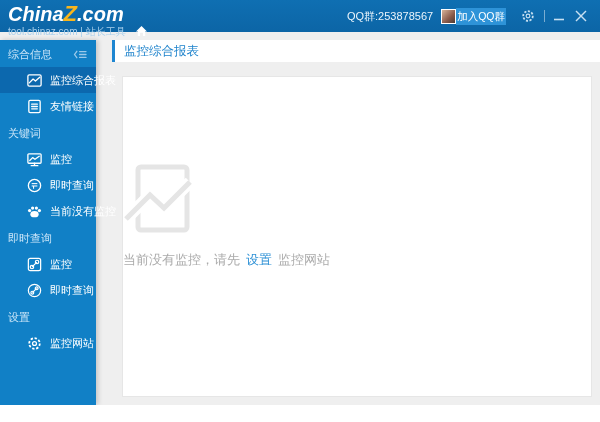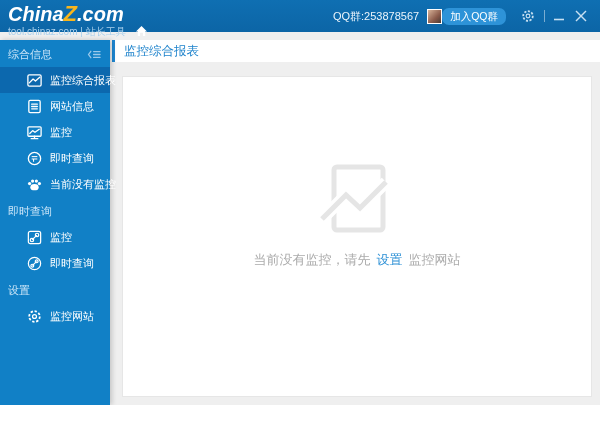--- a/index.html
+++ b/index.html
@@ -17,28 +17,28 @@
   }
   .brand { padding:3px 0 0 8px; }
   .brand-line1 { font-size:20px; line-height:21px; font-weight:bold; font-style:italic; color:#fff; }
   .logo-z { color:#F9B61C; font-size:22px; }
   .brand-line2 { display:flex; align-items:flex-start; gap:9px; margin-top:0; }
   .brand-sub { font-size:10px; color:#A9D0EC; }
   .titlebar-right { display:flex; align-items:center; gap:8px; padding-right:12px; }
   .qq-label { color:#EAF4FB; font-size:11px; }
   .join-group { display:flex; align-items:center; cursor:pointer; }
   .qq-avatar { width:15px; height:15px; border:1px solid #fff; background:linear-gradient(135deg,#d8b49a,#8a5a4a 60%,#4a3a34); }
-  .join-btn { background:#2E93D8; color:#fff; font-size:10.5px; line-height:12px; padding:2px 8px 3px;border-radius:7px; }
+  .join-btn { background:#2E93D8; color:#fff; font-size:10.5px; line-height:12px; padding:2px 1px 3px; }
   .win-ctrls { display:flex; align-items:center; gap:8px; margin-left:6px; }
   .divider { width:1px; height:12px; background:rgba(255,255,255,.45); }
   .ctl { cursor:pointer; display:flex; align-items:center; }
 
   
   .sidebar {
-    position:absolute; top:40px; left:0; bottom:0; width:110px;
+    position:absolute; top:40px; left:0; bottom:0; width:96px;
     background:#1180C6; box-shadow:2px 0 5px rgba(0,0,0,.18); z-index:2;
   }
   .section-header {
     display:flex; justify-content:space-between; align-items:center;
     padding:7px 8px 5px 8px; color:#CBE5F8; font-size:11px;
   }
   .nav-item {
     height:26px; display:flex; align-items:center; gap:7px;
     padding-left:26px; color:#fff; font-size:11px; cursor:pointer; white-space:nowrap;
   }
@@ -46,21 +46,21 @@
   .nav-icon { flex:none; display:flex; }
 
   
   .content { position:absolute; left:112px; top:40px; right:0; bottom:0; display:flex; flex-direction:column; }
   .content-header { height:22px; background:#fff; display:flex; align-items:center; flex:none; }
   .accent { width:3px; height:22px; background:#1E86D1; }
   .page-title { color:#1E83CC; font-size:12.5px; padding-left:9px; }
   .content-body { flex:1; background:#EFEFEF; position:relative; }
   .panel {
     position:absolute; left:10px; top:14px; right:8px; bottom:8px;
-    background:#fff; border:1px solid #E6E6E6; text-align:center;
+    background:#fff; border:1px solid #E6E6E6; 
   }
   .empty-icon { margin-top:86px; }
   .empty-text { margin-top:10px; font-size:13px; color:#ABABAB; }
   .empty-link { color:#2E91D6; margin:0 6px; cursor:pointer; }
 </style>
 </head>
 <body>
 
 <div class="window">
 
@@ -131,23 +131,26 @@
 
     <div class="nav-item">
       <span class="nav-icon">
         <svg width="17" height="17" viewBox="0 0 18 18" fill="none" stroke="#fff" stroke-width="1.4" stroke-linecap="round">
           <rect x="3" y="2.5" width="12" height="13" rx="1.5"></rect>
             <line x1="6" y1="6.5" x2="12" y2="6.5"></line>
             <line x1="6" y1="9" x2="12" y2="9"></line>
             <line x1="6" y1="11.5" x2="12" y2="11.5"></line>
         </svg>
       </span>
-      <span>网站信息</span>
-    </div>
-
+      <span>友情链接</span>
+    </div>
+
+    <div class="section-header">
+      <span>关键词</span>
+    </div>
 
     <div class="nav-item">
       <span class="nav-icon">
         <svg width="17" height="17" viewBox="0 0 18 18" fill="none" stroke="#fff" stroke-width="1.4" stroke-linecap="round" stroke-linejoin="round">
           <rect x="2" y="3" width="14" height="10" rx="1"></rect>
             <polyline points="4,10 7,7 9.5,8.8 14,5.6"></polyline>
             <line x1="9" y1="13" x2="9" y2="15"></line>
             <line x1="5.5" y1="15.5" x2="12.5" y2="15.5"></line>
         </svg>
       </span>

